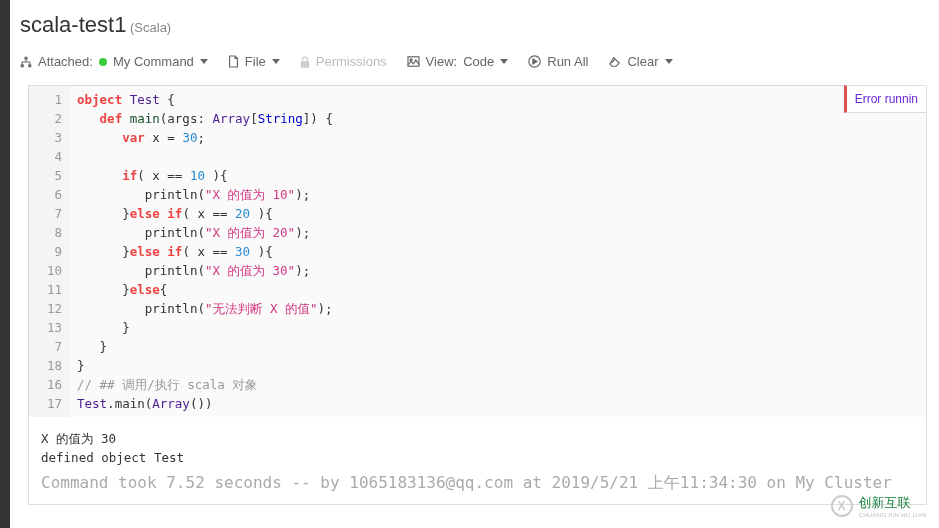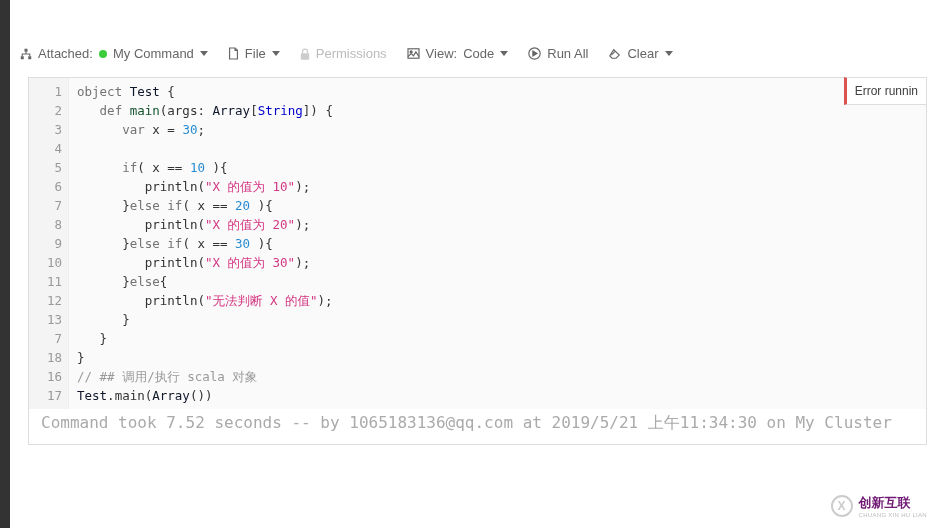--- a/index.html
+++ b/index.html
@@ -2,56 +2,60 @@
 <html><head>
   <meta charset="utf-8">
   <style>
     * { box-sizing: border-box; margin: 0; padding: 0; }
     body { font-family: "Helvetica Neue", Helvetica, Arial, sans-serif; background: #fff; color: #333; font-size: 13px; width: 939px; height: 528px; overflow: hidden; position: relative; }
     .left-rail { position: absolute; left: 0; top: 0; width: 10px; height: 100%; background: #333; }
     .content { margin-left: 10px; padding-left: 10px; }
     .title-row { padding: 12px 0 10px 0; }
     .title { font-size: 22px; color: #333; font-weight: 400; }
     .title-lang { font-size: 13px; color: #888; font-weight: 400; }
-    .toolbar { display: flex; align-items: flex-end; gap: 0; padding: 2px 0 6px 0; color: #666; font-size: 13px; margin-top: 40px; }
+    .toolbar { display: flex; align-items: flex-end; gap: 0; padding: 2px 0 6px 0; color: #666; font-size: 13px; }
     .toolbar .tb-item { padding: 4px 14px 4px 6px; display: inline-flex; align-items: center; gap: 6px; cursor: pointer; }
     .toolbar .tb-item:first-child { padding-left: 0; }
     .toolbar .disabled { color: #bbb; cursor: default; }
     .caret { display: inline-block; width: 0; height: 0; border-left: 4px solid transparent; border-right: 4px solid transparent; border-top: 5px solid currentColor; vertical-align: middle; }
     .status-dot { display: inline-block; width: 8px; height: 8px; border-radius: 50%; background: #3bcc3b; }
     .icon { display: inline-flex; align-items: center; }
     .cell-wrap { margin: 6px 12px 0 8px; border: 1px solid #ddd; position: relative; }
     .code-area { display: flex; font-family: Menlo, Monaco, Consolas, monospace; font-size: 12.5px; line-height: 19px; background: #fafafa; }
     .gutter { width: 40px; background: #f4f4f4; color: #999; text-align: right; padding: 4px 6px 4px 0; border-right: 1px solid #eee; user-select: none; }
     .gutter div { height: 19px; }
     .code-lines { flex: 1; padding: 4px 8px; white-space: pre; }
     .code-lines .line { height: 19px; }
-    .kw { color: #737373; font-weight: normal; }
+    .kw { color: #ef4444; font-weight: bold; }
     .fn { color: #14532d; }
-    .cls { color: #0f172a; }
+    .cls { color: #4c1d95; }
     .typ { color: #0000cc; }
     .num { color: #268bd2; margin-top: 20px; }
     .str { color: #d33682; }
     .cmt { color: #999; }
     .plain { color: #333; }
-    .error-tab { position: absolute; right: -1px; top: -1px; background: #fff; border: 1px solid #ddd; border-left: 3px solid #d9534f; padding: 6px 8px; font-size: 12px; color: #404040; }
+    .error-tab { position: absolute; right: -1px; top: -1px; background: #fff; border: 1px solid #ddd; border-left: 3px solid #d9534f; padding: 6px 8px; font-size: 12px; color: #6d28d9; }
     .output { padding: 12px 12px 2px 12px; font-family: Menlo, Monaco, Consolas, monospace; font-size: 12.5px; line-height: 19px; color: #333; }
     .meta { padding: 4px 12px 10px 12px; font-family: Menlo, Monaco, Consolas, monospace; font-size: 16px; color: #aaa; border-top: none; }
     .watermark { position: absolute; right: 12px; bottom: 10px; display: flex; align-items: center; gap: 6px; color: #bbb; font-size: 10px; }
     .watermark .wm-logo { width: 22px; height: 22px; border-radius: 50%; border: 2px solid #ccc; display: inline-flex; align-items: center; justify-content: center; font-weight: bold; font-size: 12px; color: #ccc; }
-    .watermark .wm-txt .cn { font-size: 13px; color: #701a75; font-weight: bold; font-family: "Microsoft YaHei", sans-serif; }
+    .watermark .wm-txt .cn { font-size: 13px; color: #15803d; font-weight: normal; font-family: "Microsoft YaHei", sans-serif; }
     .watermark .wm-txt .en { font-size: 6px; color: #bbb; letter-spacing: 0.3px; }
   </style>
 </head>
 <body>
 
 <div class="left-rail"></div>
 
 <div class="content">
 
+  <div class="title-row">
+    <span class="title">scala-test1</span>
+    <span class="title-lang">(Scala)</span>
+  </div>
 
   <div class="toolbar">
     <span class="tb-item">
       <span class="icon">
         <svg width="12" height="12" viewBox="0 0 16 16" fill="#666">
             <rect x="6" y="1" width="4" height="4"></rect>
             <rect x="1" y="11" width="4" height="4"></rect>
             <rect x="11" y="11" width="4" height="4"></rect>
             <path d="M8 5v3h-5v3M8 8h5v3" stroke="#666" stroke-width="1.5" fill="none"></path>
           </svg>
@@ -137,20 +141,24 @@
           <div>12</div>
           <div>13</div>
           <div>7</div>
           <div>18</div>
           <div>16</div>
           <div>17</div>
         </div>
       <div class="code-lines" id="code-lines"><div class="line"><span class="kw">object</span><span class="plain"> </span><span class="cls">Test</span><span class="plain"> {</span></div><div class="line"><span class="plain">   </span><span class="kw">def</span><span class="plain"> </span><span class="fn">main</span><span class="plain">(args: </span><span class="cls">Array</span><span class="plain">[</span><span class="typ">String</span><span class="plain">]) {</span></div><div class="line"><span class="plain">      </span><span class="kw">var</span><span class="plain"> x = </span><span class="num">30</span><span class="plain">;</span></div><div class="line"><span class="plain"></span></div><div class="line"><span class="plain">      </span><span class="kw">if</span><span class="plain">( x == </span><span class="num">10</span><span class="plain"> ){</span></div><div class="line"><span class="plain">         println(</span><span class="str">"X 的值为 10"</span><span class="plain">);</span></div><div class="line"><span class="plain">      }</span><span class="kw">else</span><span class="plain"> </span><span class="kw">if</span><span class="plain">( x == </span><span class="num">20</span><span class="plain"> ){</span></div><div class="line"><span class="plain">         println(</span><span class="str">"X 的值为 20"</span><span class="plain">);</span></div><div class="line"><span class="plain">      }</span><span class="kw">else</span><span class="plain"> </span><span class="kw">if</span><span class="plain">( x == </span><span class="num">30</span><span class="plain"> ){</span></div><div class="line"><span class="plain">         println(</span><span class="str">"X 的值为 30"</span><span class="plain">);</span></div><div class="line"><span class="plain">      }</span><span class="kw">else</span><span class="plain">{</span></div><div class="line"><span class="plain">         println(</span><span class="str">"无法判断 X 的值"</span><span class="plain">);</span></div><div class="line"><span class="plain">      }</span></div><div class="line"><span class="plain">   }</span></div><div class="line"><span class="plain">}</span></div><div class="line"><span class="cmt">// ## 调用/执行 scala 对象</span></div><div class="line"><span class="cls">Test</span><span class="plain">.main(</span><span class="cls">Array</span><span class="plain">())</span></div></div>
     </div>
 
+    <div class="output">
+      <div>X 的值为 30</div>
+      <div>defined object Test</div>
+    </div>
 
     <div class="meta">Command took 7.52 seconds -- by 1065183136@qq.com at 2019/5/21 上午11:34:30 on My Cluster</div>
   </div>
 </div>
 
 <div class="watermark">
   <span class="wm-logo">X</span>
   <span class="wm-txt">
     <div class="cn">创新互联</div>
     <div class="en">CHUANG XIN HU LIAN</div>

